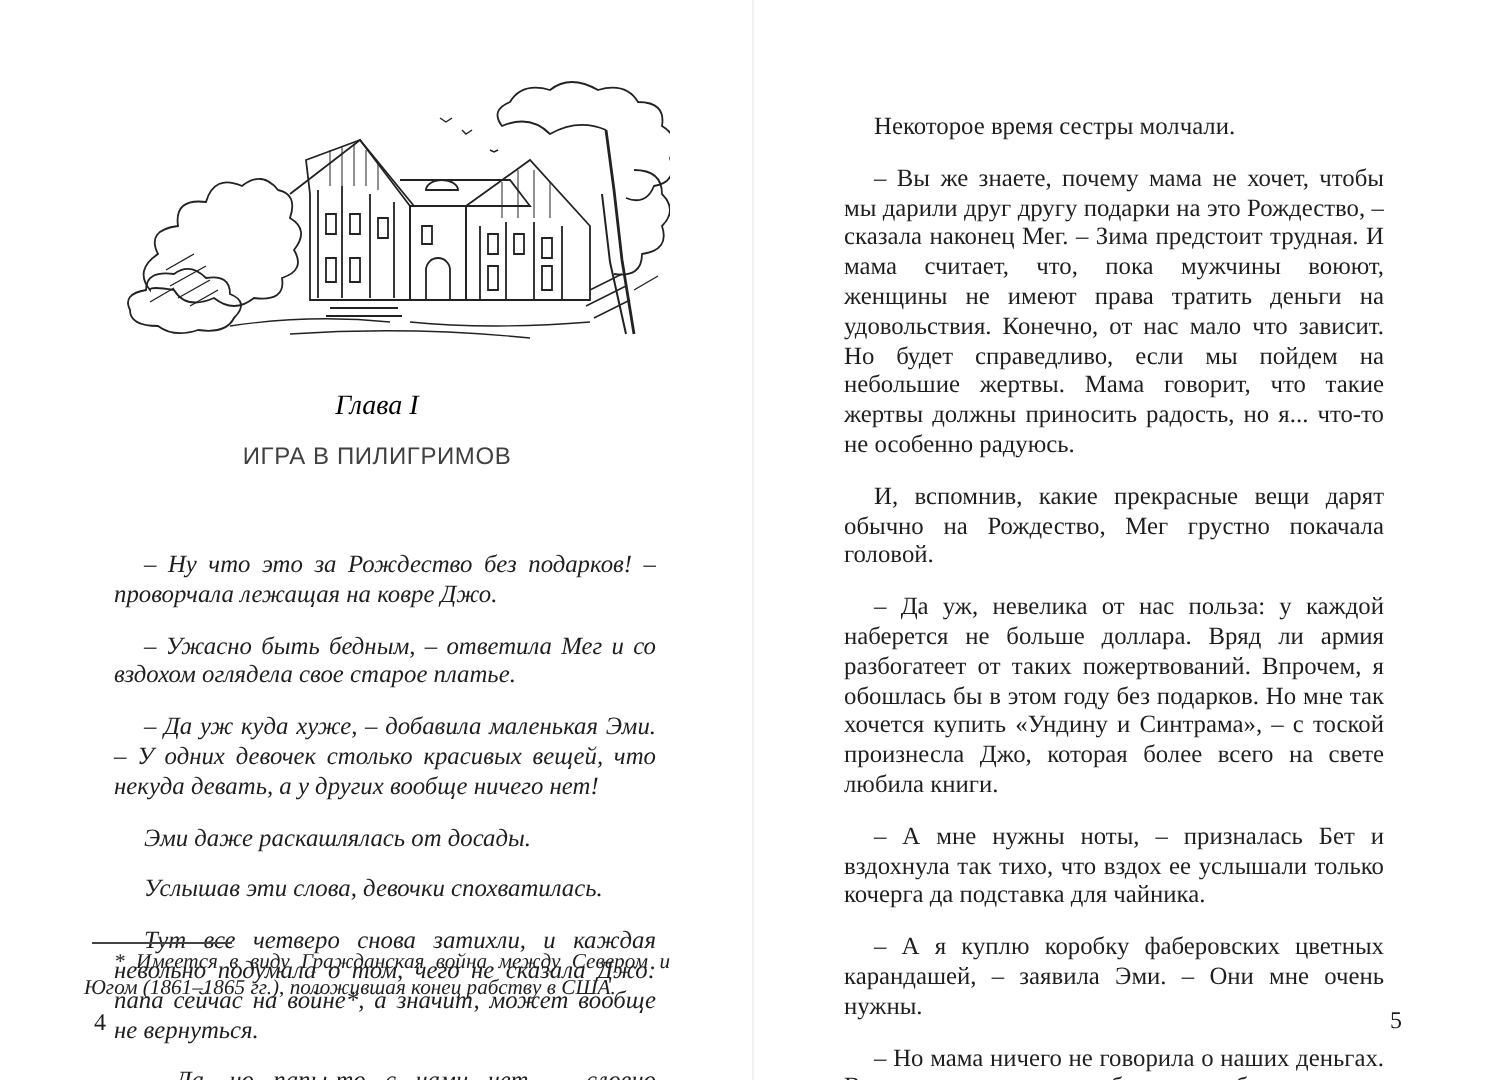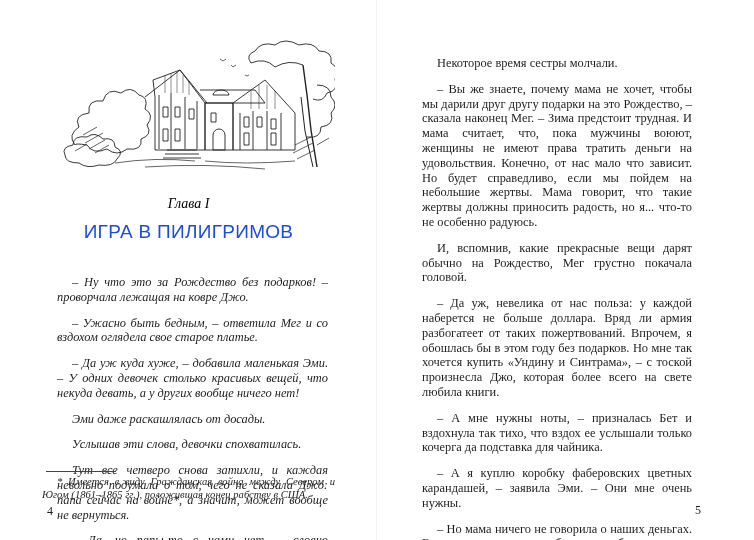--- a/index.html
+++ b/index.html
@@ -13,22 +13,22 @@
   .gutter { position:absolute; left:376px; top:0; width:1px; height:540px; background:#f2f2f2; }
 
   .illustration { position:absolute; left:55px; top:35px; width:280px; height:135px; }
 
   .chapter-label {
     position:absolute; left:0; width:377px; top:196px; text-align:center;
     font-style:italic; font-size:14px; color:#000000;
   }
   .chapter-title {
     position:absolute; left:0; width:377px; top:221px; text-align:center;
-    font-family:"Liberation Sans", "DejaVu Sans", sans-serif; font-size:19px;
-    letter-spacing:0.3px; color:#1d4ed8;
+    font-family:"Liberation Sans", "DejaVu Sans", sans-serif; font-size:12px;
+    letter-spacing:0.3px; color:#404040;
   }
 
   .text-block {
     position:absolute; font-size:12.4px; line-height:14.8px; text-align:justify;
   }
   .text-block p { margin:11px; text-indent:15px; }
 
   .left-text { left:46px; width:293px; top:264px;font-style:italic; }
   .right-text { left:411px; width:292px; top:45px; }
 

